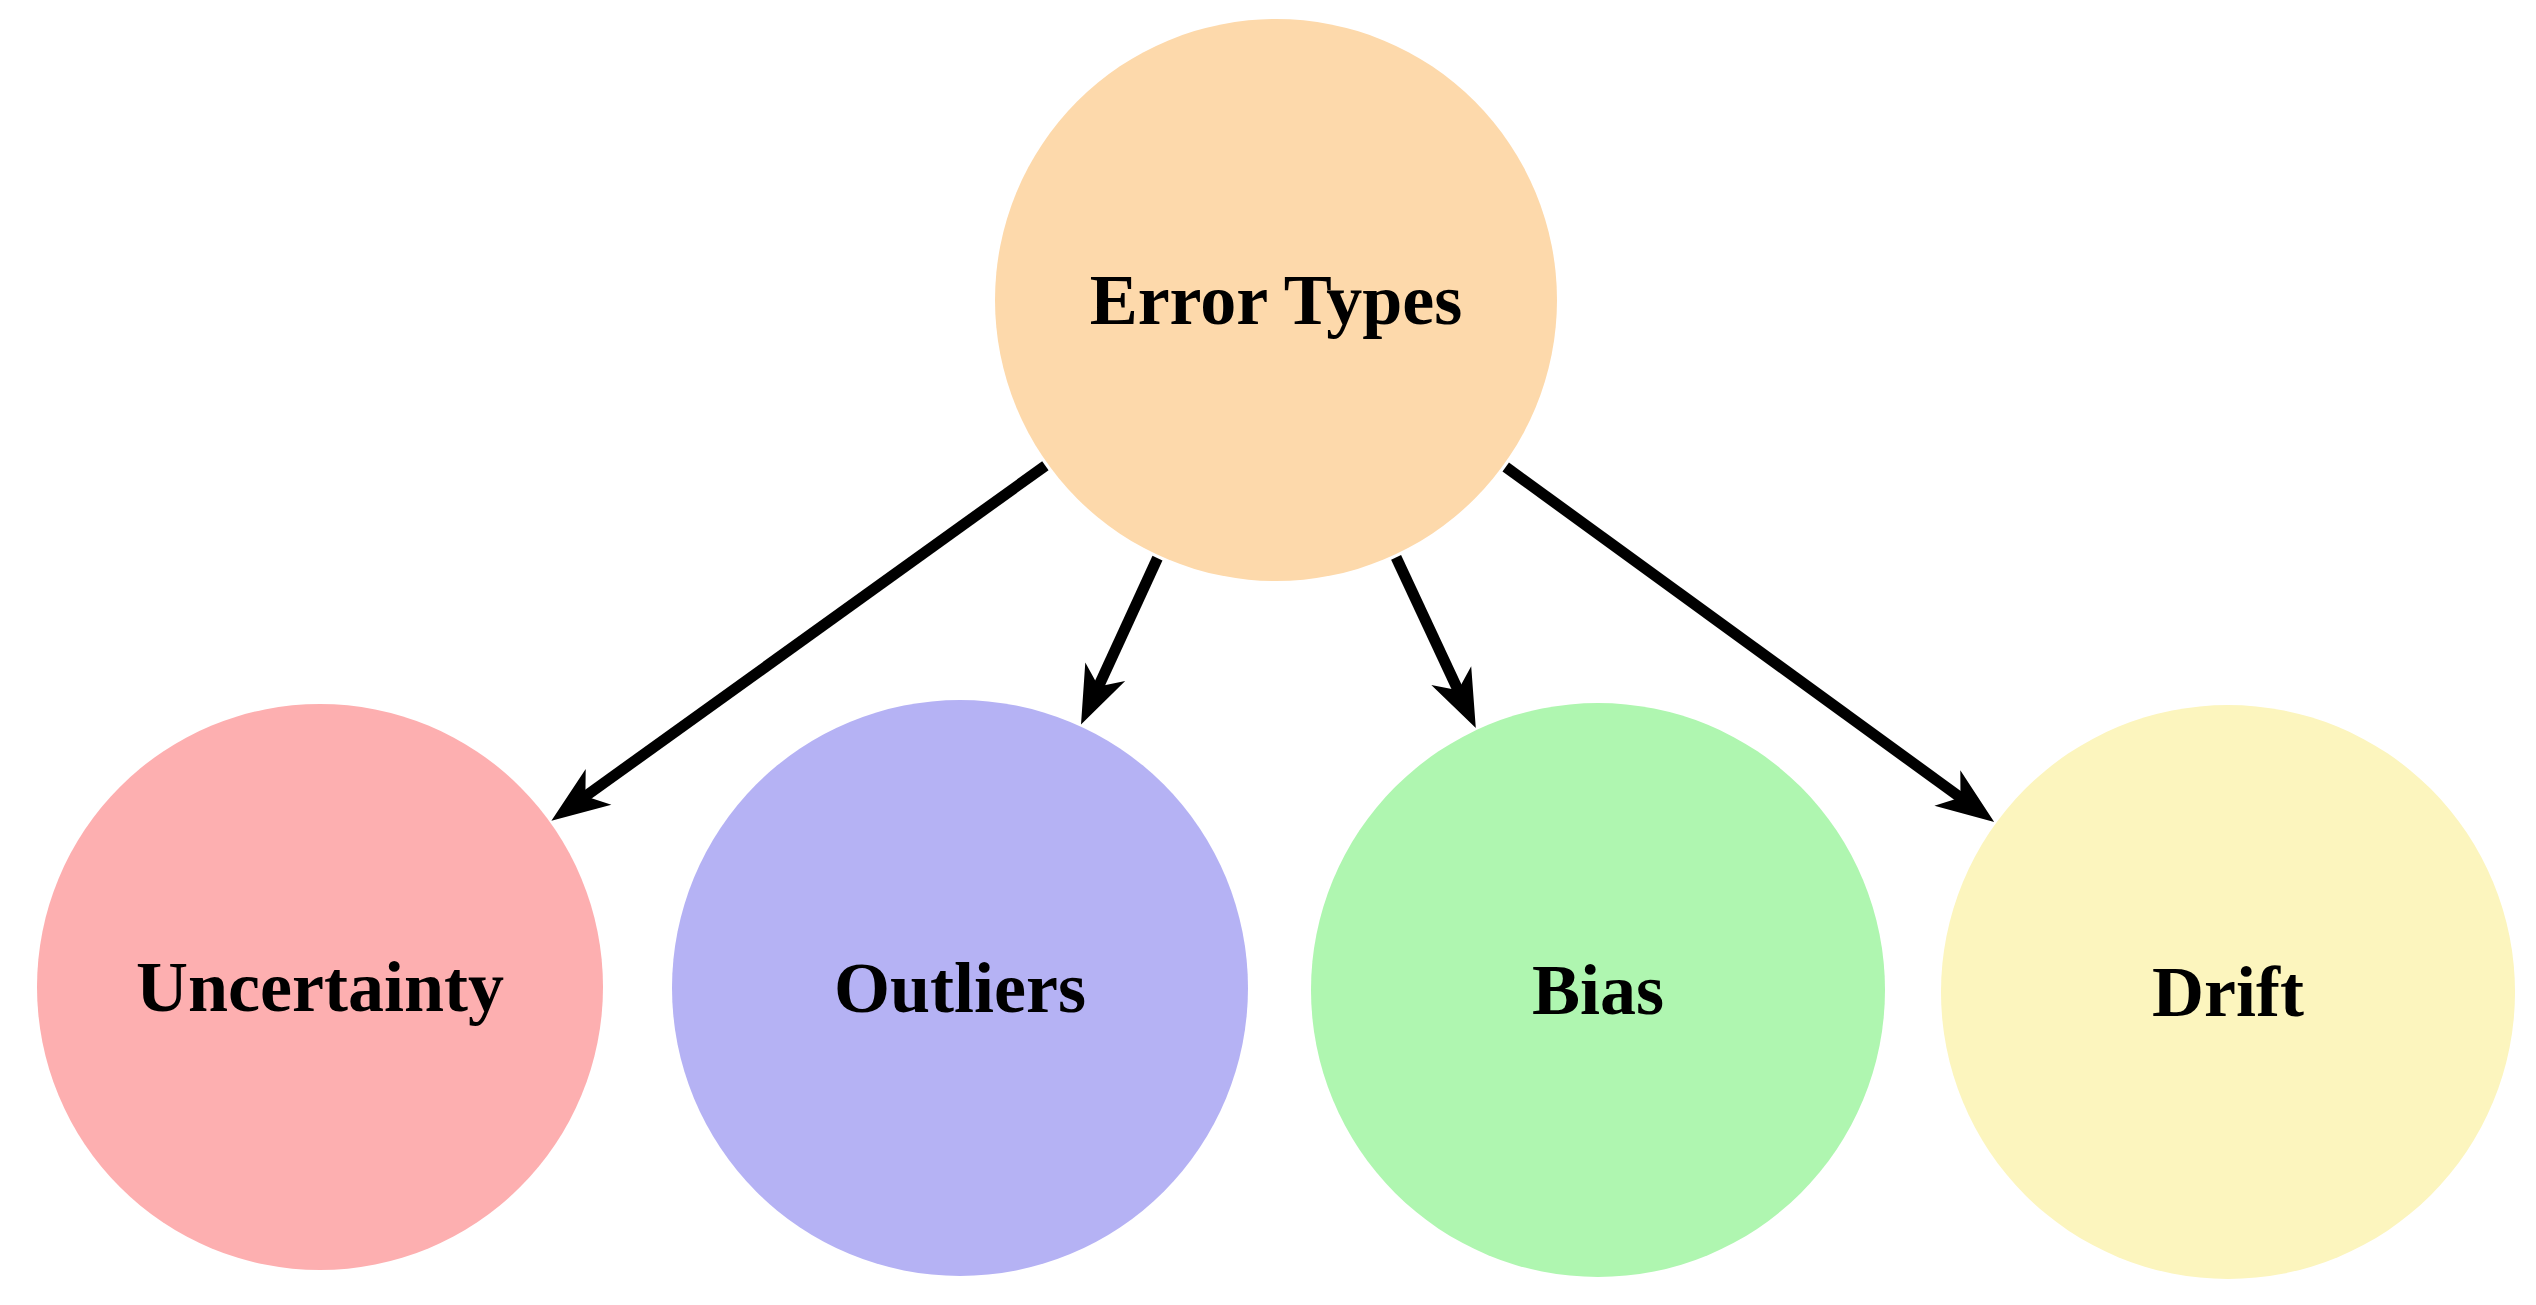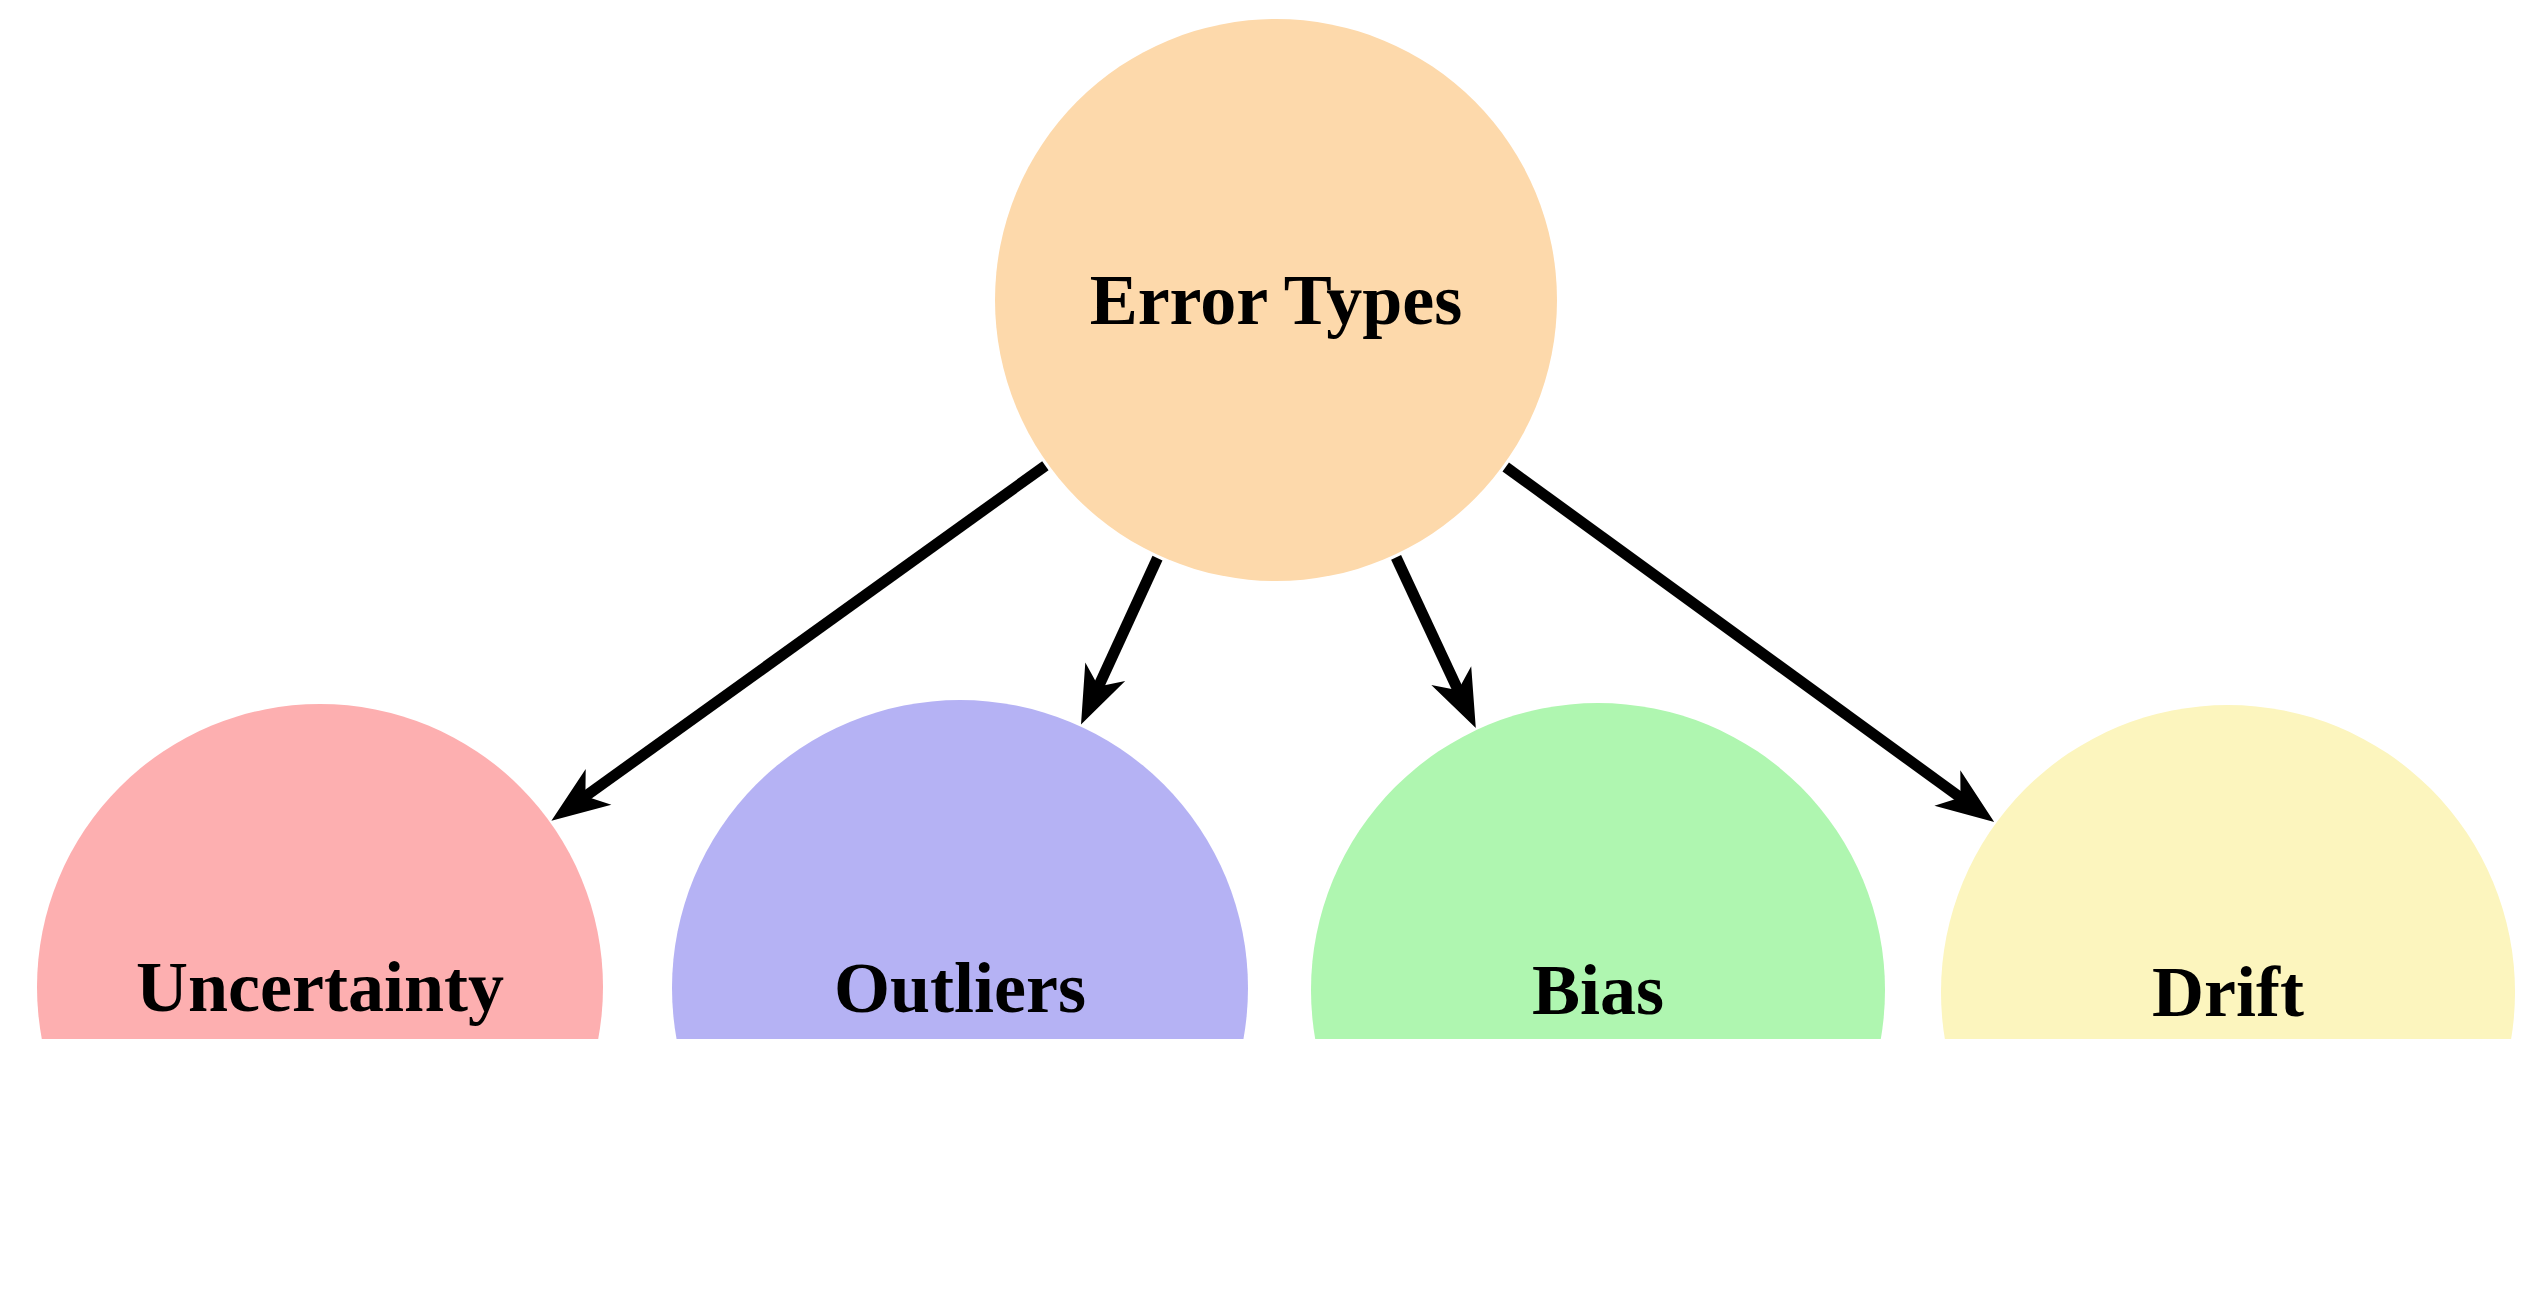--- a/index.html
+++ b/index.html
@@ -3,21 +3,21 @@
 <meta charset="utf-8">
 <style>
   html, body {
     margin: 0;
     padding: 0;
     background: #ffffff;
   }
   .stage {
     position: relative;
     width: 2536px;
-    height: 1039px;
+    height: 1305px;
     background: #ffffff;
     overflow: hidden;
   }
   svg {
     display: block;
   }
   .node-label {
     font-family: "Liberation Serif", "DejaVu Serif", serif;
     font-weight: 700;
   }

